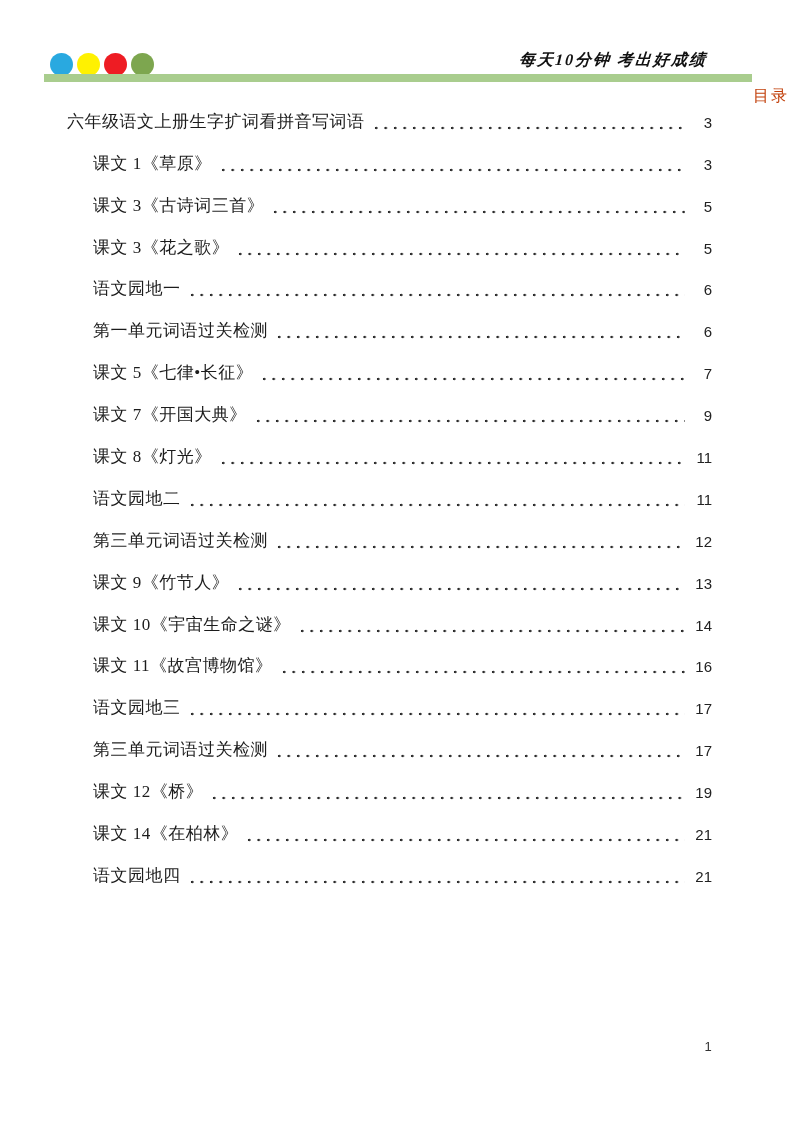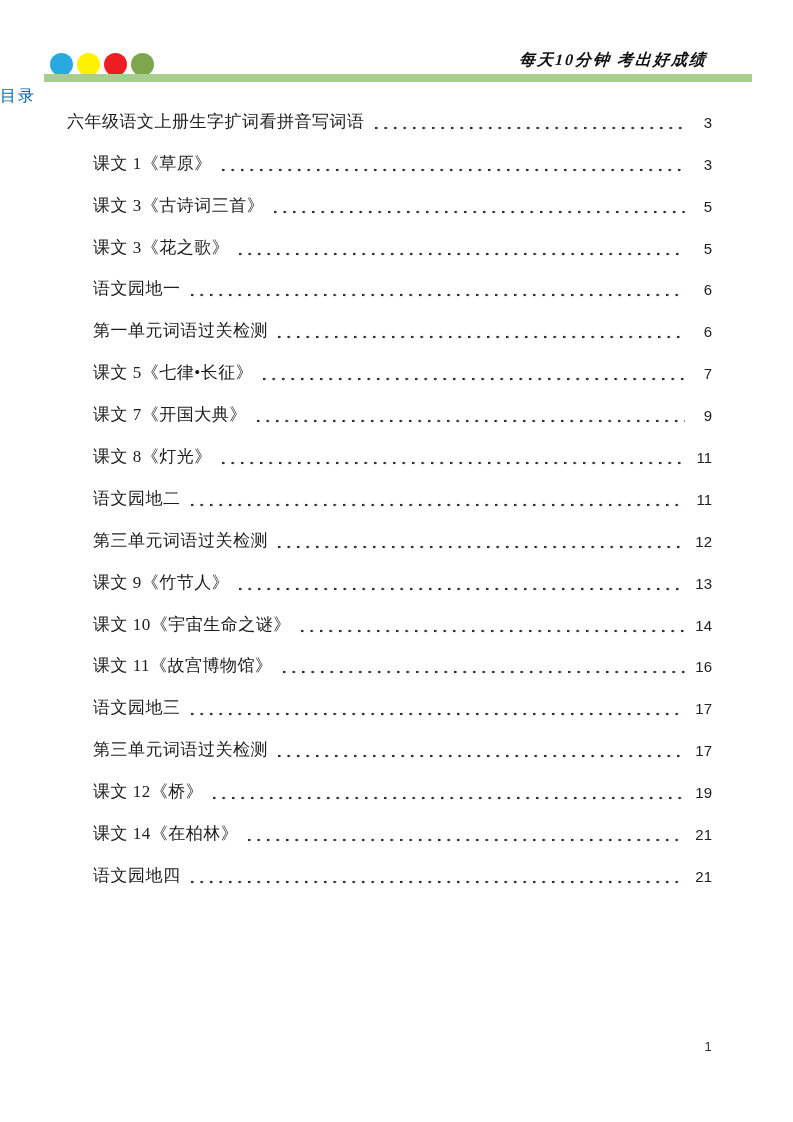--- a/index.html
+++ b/index.html
@@ -45,25 +45,25 @@
     top: 74px;
     width: 708px;
     height: 8px;
   }
 
   
   .toc-title {
     position: absolute;
     top: 86px;
     left: 0;
-    right: 24px;
-    text-align: left;
+    right: 4px;
+    text-align: right;
     font-size: 16px;
     letter-spacing: 2px;
-    color: #0369a1;
+    color: #c2410c;
   }
 
   
   .toc-list {
     position: absolute;
     left: 67px;
     top: 99px;
     width: 645px;
   }
   .toc-row {

